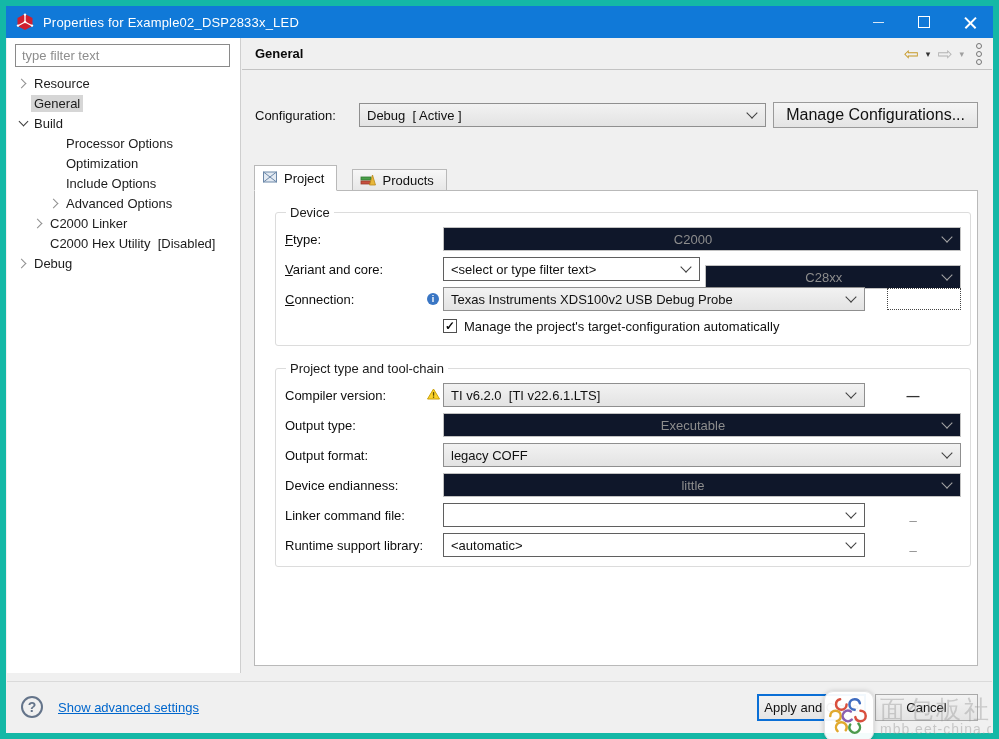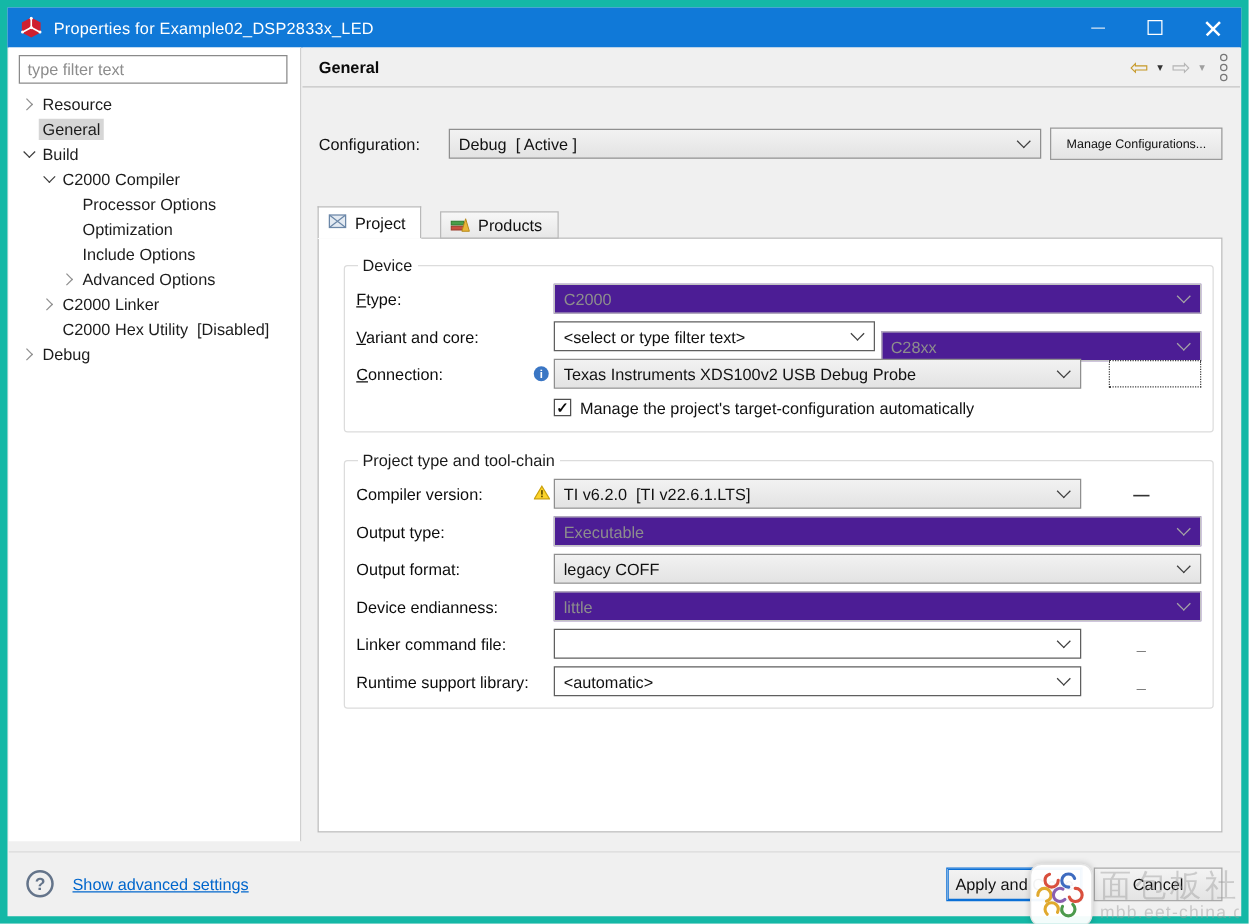--- a/index.html
+++ b/index.html
@@ -41,40 +41,40 @@
   .arrow-back{color:#c79a2a;font-size:18px;line-height:1;}
   .arrow-fwd{color:#b5b5b5;font-size:18px;line-height:1;}
   .tri{font-size:9px;color:#333;}
   .tri.dis{color:#9f9f9f;}
   .dots{display:flex;flex-direction:column;gap:2px;margin-left:5px;}
   .dots i{width:4px;height:4px;border:1px solid #767676;border-radius:50%;display:block;}
 
   .main-body{position:absolute;top:31px;left:0;right:0;bottom:0;}
   .config-row{position:absolute;top:33px;left:13px;right:14px;display:flex;align-items:center;}
   .cfg-lbl{width:104px;flex:none;}
-  .btn{height:26px;background:linear-gradient(#f5f5f5,#e4e4e4);border:1px solid #9a9a9a;font-family:"Liberation Sans",sans-serif;font-size:10px;padding:0 12px;margin-left:7px;color:#111;}
+  .btn{height:26px;background:linear-gradient(#f5f5f5,#e4e4e4);border:1px solid #9a9a9a;font-family:"Liberation Sans",sans-serif;font-size:16px;padding:0 12px;margin-left:7px;color:#111;}
 
   .tabs{position:absolute;top:96px;left:12px;height:26px;display:flex;align-items:flex-end;z-index:3;}
   .tab{height:22px;display:flex;align-items:center;gap:6px;padding:0 12px 0 7px;border:1px solid #b9b9b9;background:linear-gradient(#f7f7f7,#e7e7e7);margin-right:15px;box-sizing:border-box;cursor:default;}
   .tab.active{height:26px;background:#fff;border-bottom:1px solid #fff;}
 
   .content{position:absolute;top:121px;left:12px;right:14px;bottom:15px;background:#fff;border:1px solid #b9b9b9;box-sizing:border-box;z-index:1;}
   fieldset{margin:14px 6px 0 20px;border:1px solid #dcdcdc;border-radius:3px;padding:1px 9px 9px 9px;}
   fieldset.tc{margin-top:15px;}
   legend{padding:0 4px;margin-left:1px;font-size:13px;color:#1a1a1a;}
   .row{display:flex;align-items:center;margin-top:6px;height:24px;}
   .row.short{height:20px;margin-top:5px;}
   .lbl{width:142px;flex:none;color:#0d0d0d;white-space:pre;}
   .lbl u{text-decoration:underline;}
   .islot{width:16px;flex:none;display:flex;align-items:center;}
   .combo{height:24px;box-sizing:border-box;display:flex;align-items:center;flex:1;border:1px solid #8f8f8f;background:linear-gradient(#f2f2f2,#e3e3e3);padding:0 7px;min-width:0;}
   .combo .ct{flex:1;white-space:pre;overflow:hidden;}
   .cv{width:7px;height:7px;border:solid #3f3f3f;border-width:0 1.4px 1.4px 0;transform:rotate(45deg);flex:none;margin:-4px 2px 0 8px;}
   .combo.white{background:#fff;border-color:#5f5f5f;}
-  .combo.dis{background:#4c1d95;border-color:#c2c2c2;color:#8d8d8d;}
+  .combo.dis{background:#0f172a;border-color:#c2c2c2;color:#8d8d8d;text-align:center;}
   .combo.dis .cv{border-color:#a5a5a5;}
   .combo.third{margin-right:5px;}
   .combo.third:last-child{margin-right:0;margin-top:16px;}
   .after{width:96px;flex:none;text-align:center;color:#222;display:flex;align-items:center;justify-content:center;}
   .after.right{justify-content:flex-end;}
   .focusbtn{display:block;width:74px;height:22px;border:1px dotted #444;background:#fff;box-sizing:border-box;}
   .dash{font-weight:bold;color:#333;}
   .chkline{display:flex;align-items:center;cursor:default;}
   .chk{width:14px;height:14px;border:1px solid #4f4f4f;background:#fff;display:inline-flex;align-items:center;justify-content:center;font-size:12px;font-weight:bold;color:#0a0a0a;margin-right:7px;box-sizing:border-box;line-height:1;}
   .info-ico{width:12px;height:12px;border-radius:50%;background:#3a76c4;color:#fff;display:inline-flex;align-items:center;justify-content:center;font-size:9px;font-weight:bold;font-style:normal;}
@@ -132,24 +132,20 @@
         <span class="tlabel">Resource</span>
       </div>
       <div class="trow">
         <span class="chevslot"></span>
         <span class="tlabel sel">General</span>
       </div>
       <div class="trow">
         <span class="chevslot"><span class="chev down"></span></span>
         <span class="tlabel">Build</span>
       </div>
-      <div class="trow ind1">
-        <span class="chevslot"><span class="chev down"></span></span>
-        <span class="tlabel">C2000 Compiler</span>
-      </div>
       <div class="trow ind2">
         <span class="chevslot"></span>
         <span class="tlabel">Processor Options</span>
       </div>
       <div class="trow ind2">
         <span class="chevslot"></span>
         <span class="tlabel">Optimization</span>
       </div>
       <div class="trow ind2">
         <span class="chevslot"></span>

